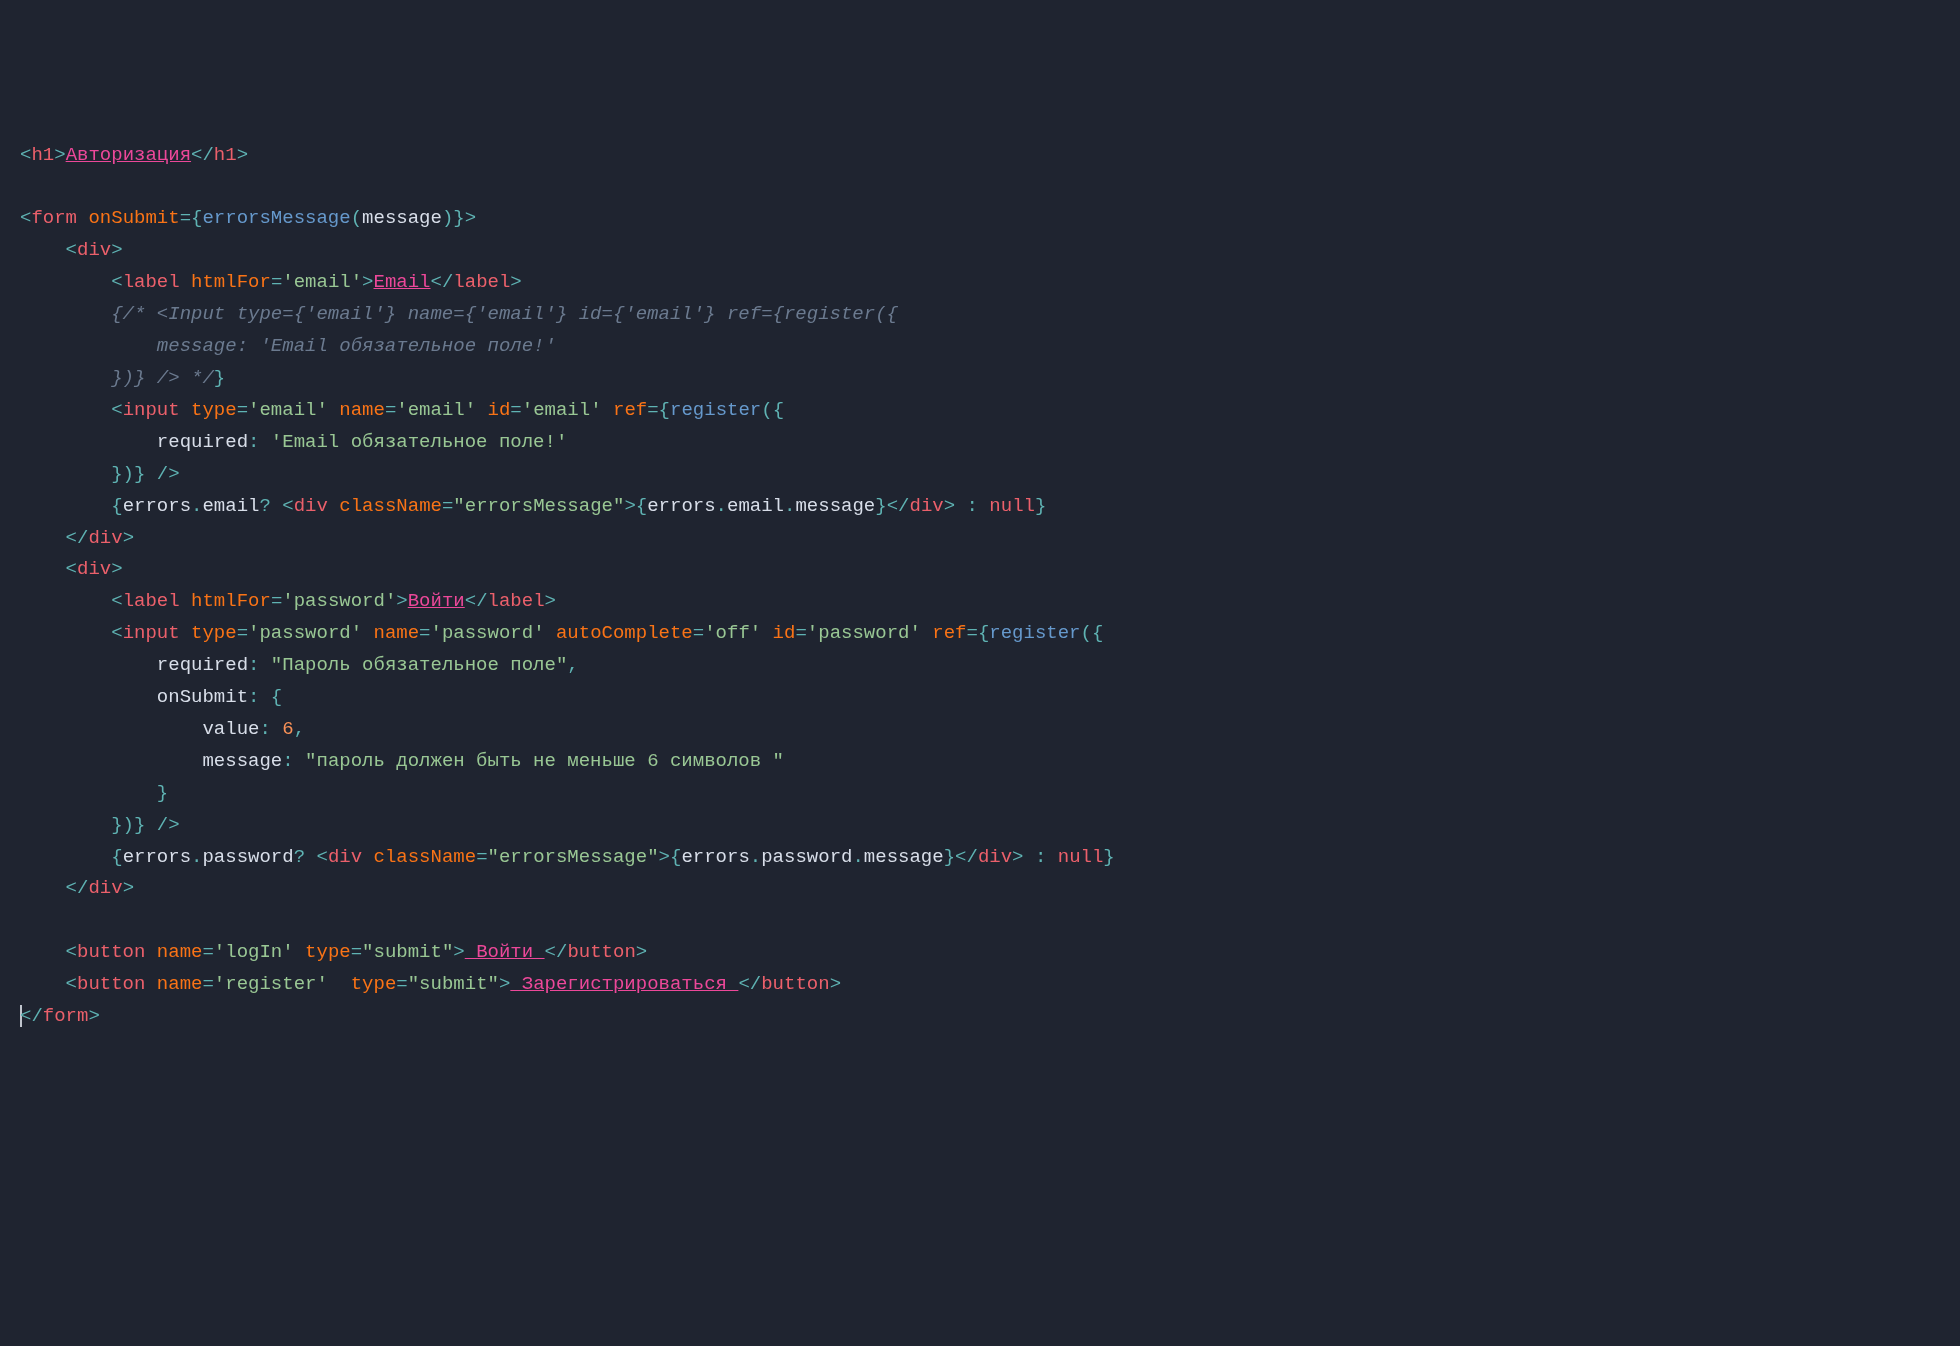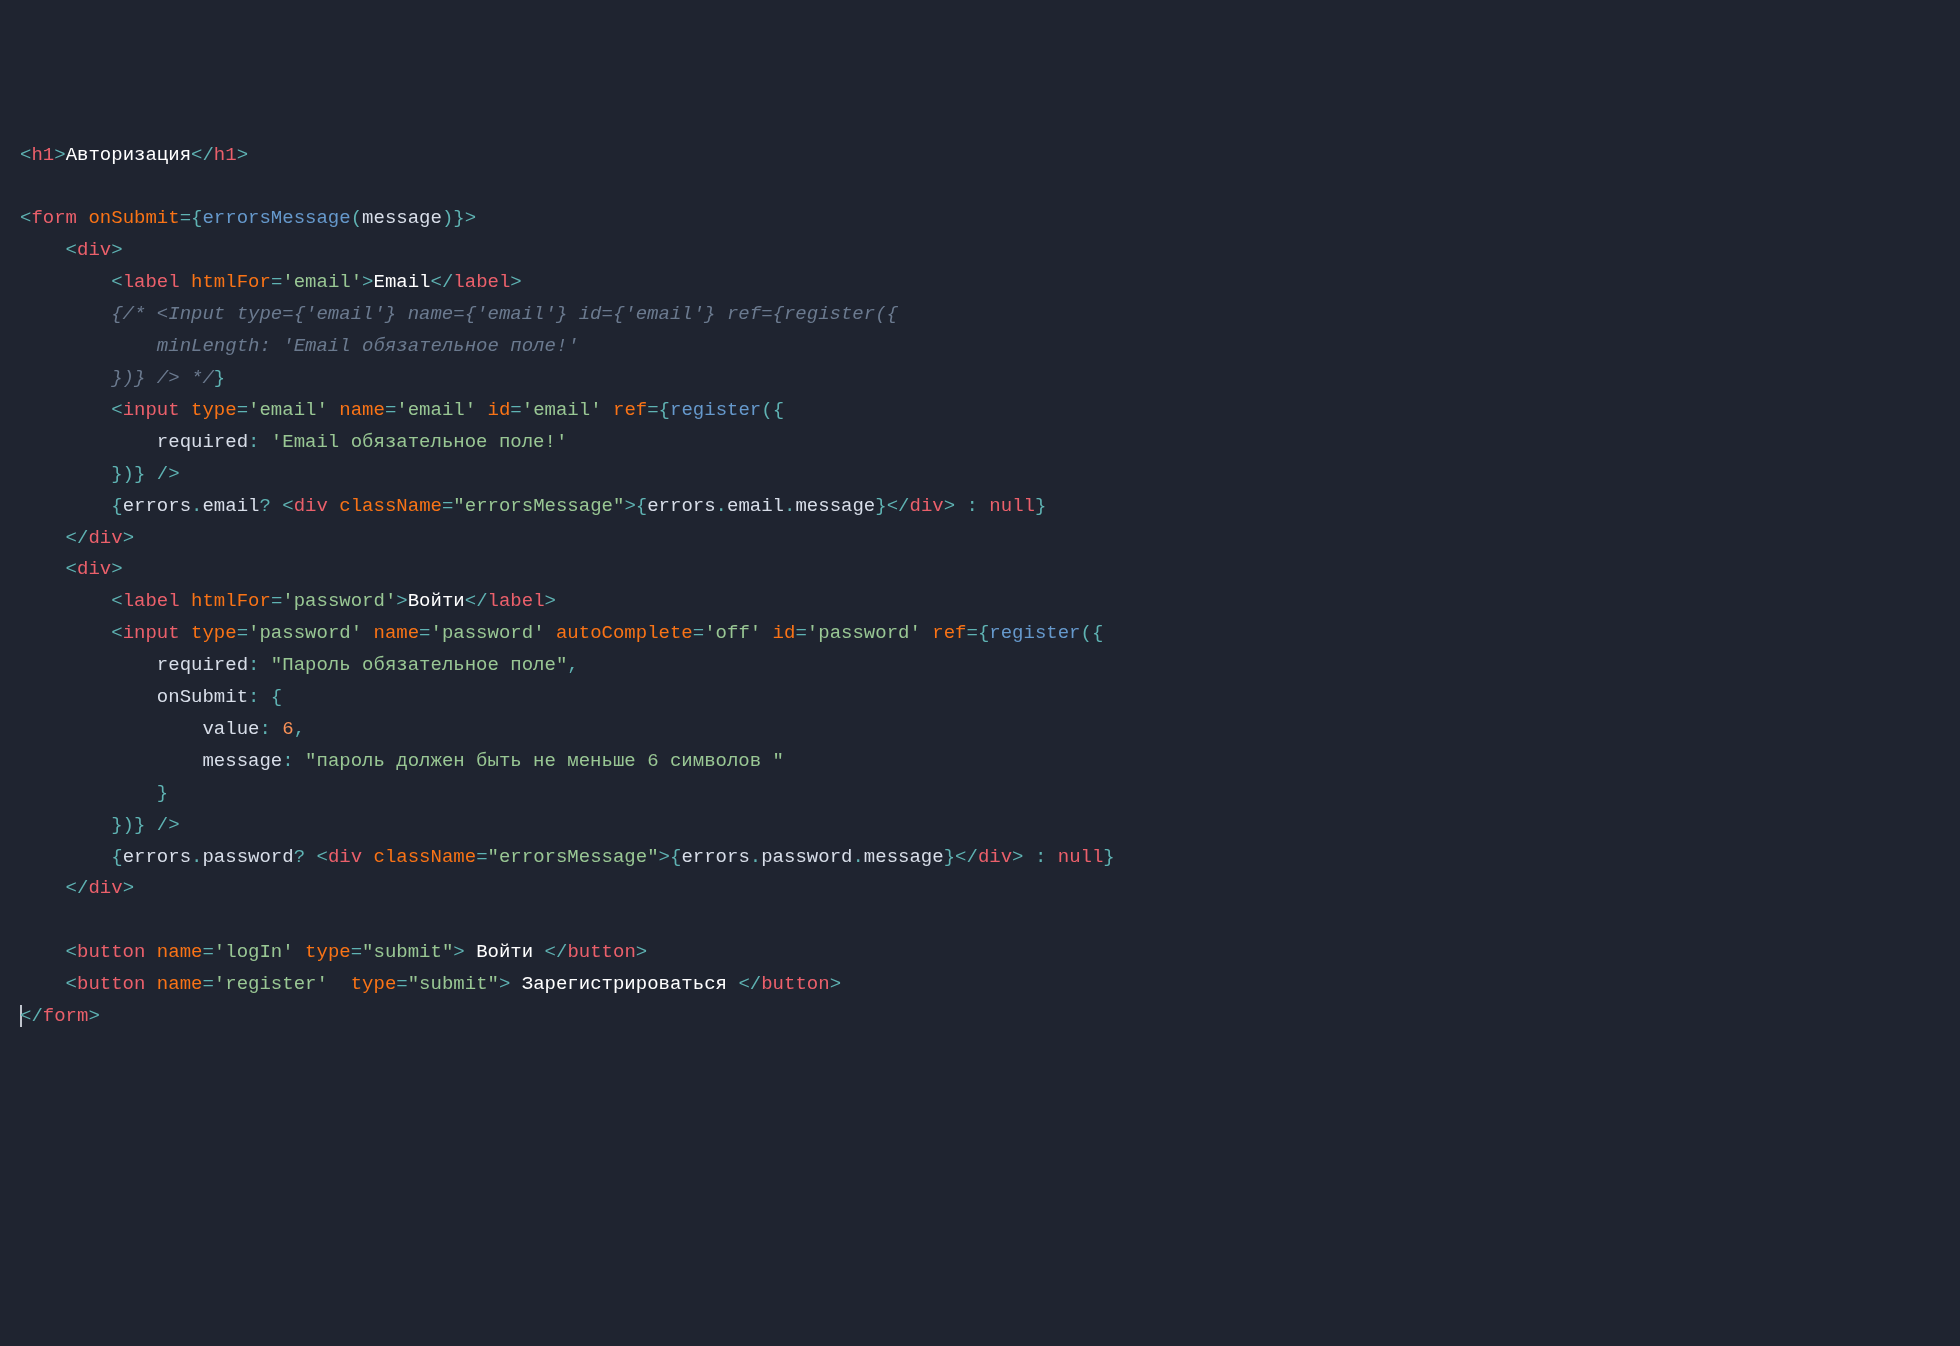--- a/index.html
+++ b/index.html
@@ -10,21 +10,21 @@
     line-height: 1.68;
     color: #c0c5ce;
     padding: 12px 20px;
     white-space: pre;
     overflow-x: auto;
   }
   .punct   { color: #5fb3b3; }  
   .tag     { color: #eb606b; }  
   .attr    { color: #f97316; }  
   .string  { color: #99c794; }  
-  .text    { color: #ffffff; }  
+  .text    { color: #ec4899; text-decoration: underline; }  
   .func    { color: #6699cc; }  
   .ident   { color: #d8dee9; }  
   .prop    { color: #d8dee9; }  
   .num     { color: #f99157; }  
   .null    { color: #eb606b; }  
   .comment { color: #6b7a8f; font-style: italic; }
   .cursor {
     display: inline-block;
     width: 2px;
     height: 1.15em;
@@ -37,21 +37,21 @@
 <body>
 
 
 
 <div><span class="punct">&lt;</span><span class="tag">h1</span><span class="punct">&gt;</span><span class="text">Авторизация</span><span class="punct">&lt;/</span><span class="tag">h1</span><span class="punct">&gt;</span>
 
 <span class="punct">&lt;</span><span class="tag">form</span> <span class="attr">onSubmit</span><span class="punct">={</span><span class="func">errorsMessage</span><span class="punct">(</span><span class="ident">message</span><span class="punct">)}&gt;</span>
     <span class="punct">&lt;</span><span class="tag">div</span><span class="punct">&gt;</span>
         <span class="punct">&lt;</span><span class="tag">label</span> <span class="attr">htmlFor</span><span class="punct">=</span><span class="string">'email'</span><span class="punct">&gt;</span><span class="text">Email</span><span class="punct">&lt;/</span><span class="tag">label</span><span class="punct">&gt;</span>
         <span class="comment"><span>{/* </span><span>&lt;Input type={'email'} name={'email'} id={'email'} ref={register({</span>
-            <span>minLength: 'Email обязательное поле!'</span>
+            <span>message: 'Email обязательное поле!'</span>
         <span>})} /&gt; */</span></span><span class="punct">}</span>
         <span class="punct">&lt;</span><span class="tag">input</span> <span class="attr">type</span><span class="punct">=</span><span class="string">'email'</span> <span class="attr">name</span><span class="punct">=</span><span class="string">'email'</span> <span class="attr">id</span><span class="punct">=</span><span class="string">'email'</span> <span class="attr">ref</span><span class="punct">={</span><span class="func">register</span><span class="punct">({</span>
             <span class="prop">required</span><span class="punct">:</span> <span class="string">'Email обязательное поле!'</span>
         <span class="punct">})} /&gt;</span>
         <span class="punct">{</span><span class="ident">errors</span><span class="punct">.</span><span class="ident">email</span><span class="punct">?</span> <span class="punct">&lt;</span><span class="tag">div</span> <span class="attr">className</span><span class="punct">=</span><span class="string">"errorsMessage"</span><span class="punct">&gt;{</span><span class="ident">errors</span><span class="punct">.</span><span class="ident">email</span><span class="punct">.</span><span class="ident">message</span><span class="punct">}&lt;/</span><span class="tag">div</span><span class="punct">&gt;</span> <span class="punct">:</span> <span class="null">null</span><span class="punct">}</span>
     <span class="punct">&lt;/</span><span class="tag">div</span><span class="punct">&gt;</span>
     <span class="punct">&lt;</span><span class="tag">div</span><span class="punct">&gt;</span>
         <span class="punct">&lt;</span><span class="tag">label</span> <span class="attr">htmlFor</span><span class="punct">=</span><span class="string">'password'</span><span class="punct">&gt;</span><span class="text">Войти</span><span class="punct">&lt;/</span><span class="tag">label</span><span class="punct">&gt;</span>
         <span class="punct">&lt;</span><span class="tag">input</span> <span class="attr">type</span><span class="punct">=</span><span class="string">'password'</span> <span class="attr">name</span><span class="punct">=</span><span class="string">'password'</span> <span class="attr">autoComplete</span><span class="punct">=</span><span class="string">'off'</span> <span class="attr">id</span><span class="punct">=</span><span class="string">'password'</span> <span class="attr">ref</span><span class="punct">={</span><span class="func">register</span><span class="punct">({</span>
             <span class="prop">required</span><span class="punct">:</span> <span class="string">"Пароль обязательное поле"</span><span class="punct">,</span>

